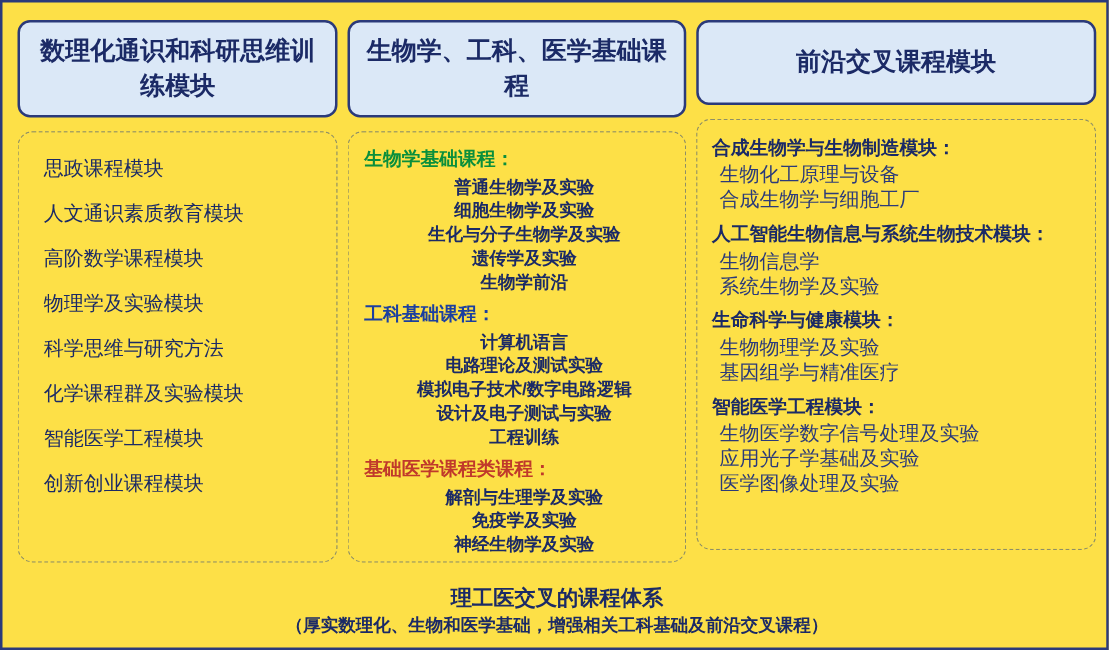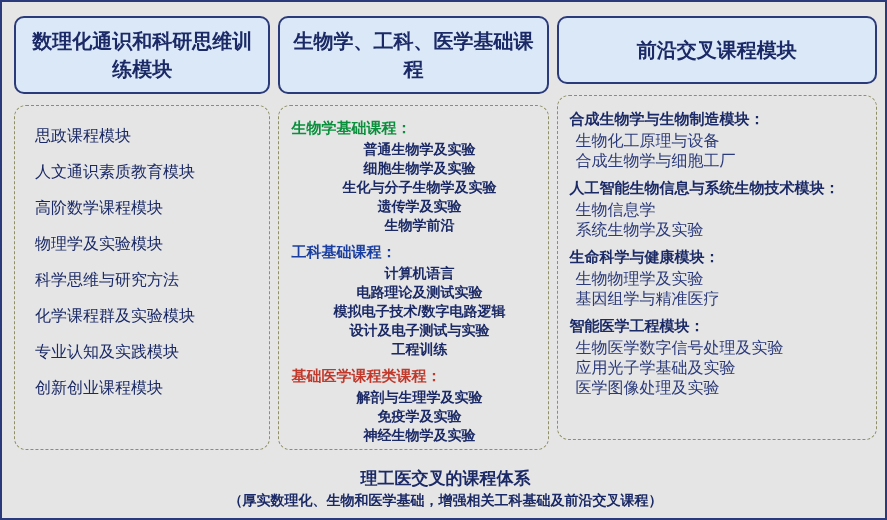--- a/index.html
+++ b/index.html
@@ -9,21 +9,21 @@
   body {
     width: 887px;
     height: 520px;
     font-family: "Liberation Sans", sans-serif;
     background: #ffffff;
   }
   #root {
     position: relative;
     width: 887px;
     height: 520px;
-    background: #e5e5e5;
+    background: #fde047;
     border: 2px solid #2b3a7a;
     box-sizing: border-box;
     overflow: hidden;
   }
   .columns {
     position: absolute;
     left: 0;
     top: 0;
     width: 887px;
     display: flex;
@@ -146,21 +146,21 @@
     <div class="col col-1">
       <div class="hdr">数理化通识和科研思维训练模块</div>
       <div class="body-box">
         <ul class="plain-list">
           <li>思政课程模块</li>
           <li>人文通识素质教育模块</li>
           <li>高阶数学课程模块</li>
           <li>物理学及实验模块</li>
           <li>科学思维与研究方法</li>
           <li>化学课程群及实验模块</li>
-          <li>专业认知及实践模块</li>
+          <li>智能医学工程模块</li>
           <li>创新创业课程模块</li>
         </ul>
       </div>
     </div>
 
     <div class="col col-2 c2">
       <div class="hdr">生物学、工科、医学基础课程</div>
       <div class="body-box">
 
         <div class="group">

